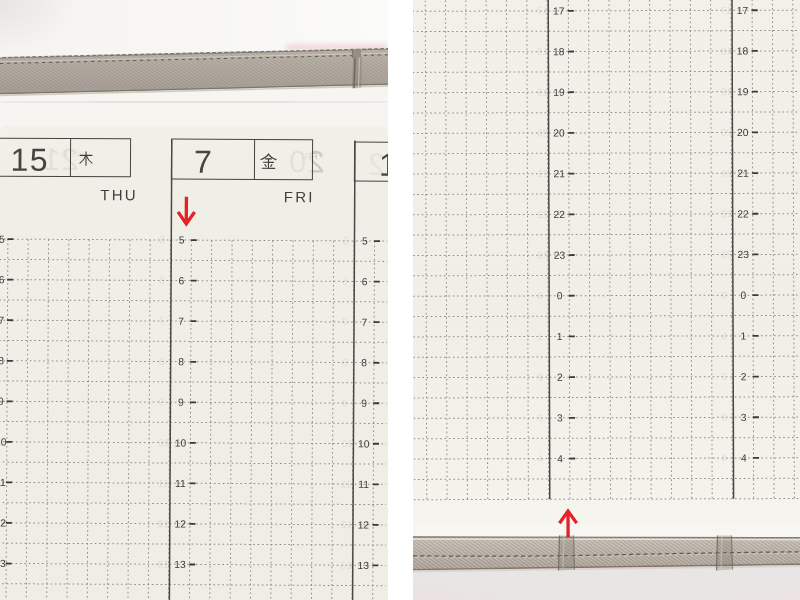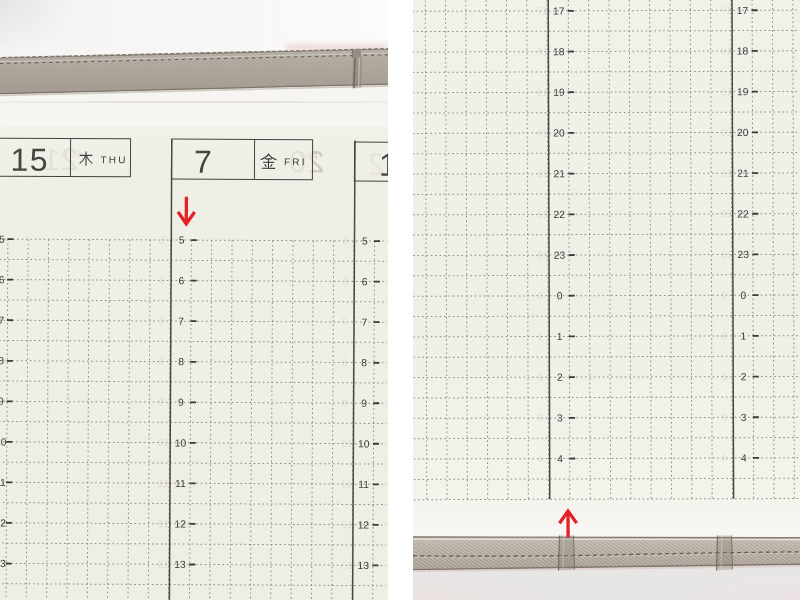--- a/index.html
+++ b/index.html
@@ -5,21 +5,21 @@
 * { margin:0; padding:0; box-sizing:border-box; }
 html,body { width:800px; height:600px; background:#ffffff; overflow:hidden;
   font-family:"Liberation Sans", sans-serif; }
 .photo { position:absolute; top:0; height:600px; overflow:hidden; filter:blur(0.24px); }
 #pl { left:0; width:388px; background:#f7f6f5; }
 #pr { left:413px; width:387px; background:#eeede4; }
 .paper { position:absolute; background:#eeede4; }
 .hdr { position:absolute; border:1.2px solid #45433f; background:rgba(240,239,231,0.6); }
 .hdr .dv { position:absolute; top:0; bottom:0; width:1.2px; background:#45433f; }
 .dnum { position:absolute; font-size:32px; letter-spacing:1.5px; color:#46443f; }
-.wtxt { position:absolute; font-size:10px; letter-spacing:2.2px; color:#3f3f3c; }
+.wtxt { position:absolute; font-size:15px; letter-spacing:2.2px; color:#3f3f3c;margin-top:32px; }
 .ghost { position:absolute; color:rgba(183,180,169,0.6); transform:scaleX(-1); }
 </style>
 </head>
 <body>
 
 <div class="photo" id="pl">
 
   <div style="position:absolute;left:0;top:0;width:388px;height:60px;background:linear-gradient(90deg,#f5f4f3 0%,#f8f7f6 55%,#fbfbfa 100%)"></div>
   <div style="position:absolute;left:0;top:0;width:80px;height:55px;background:radial-gradient(ellipse at 0% 0%, rgba(215,213,212,0.5), rgba(215,213,212,0) 70%)"></div>
 

